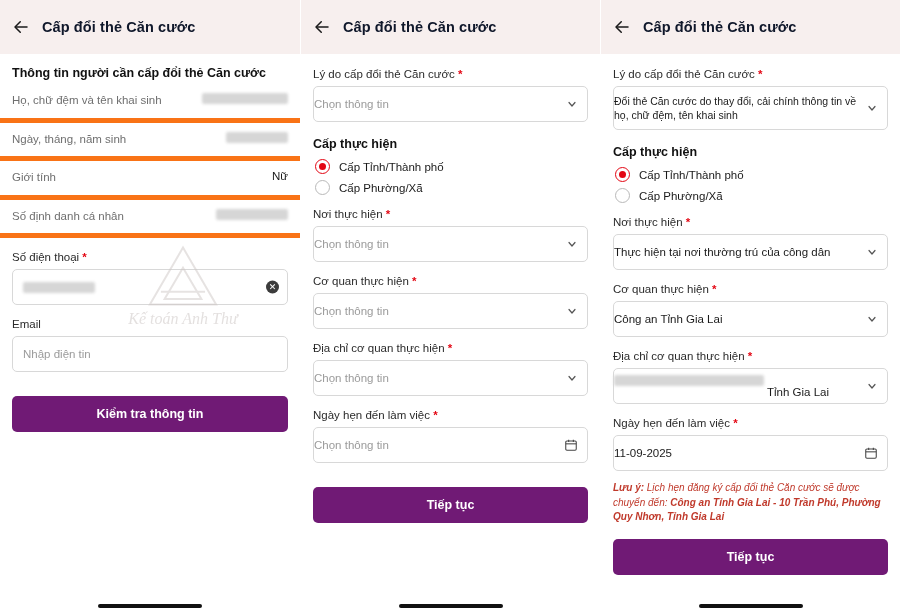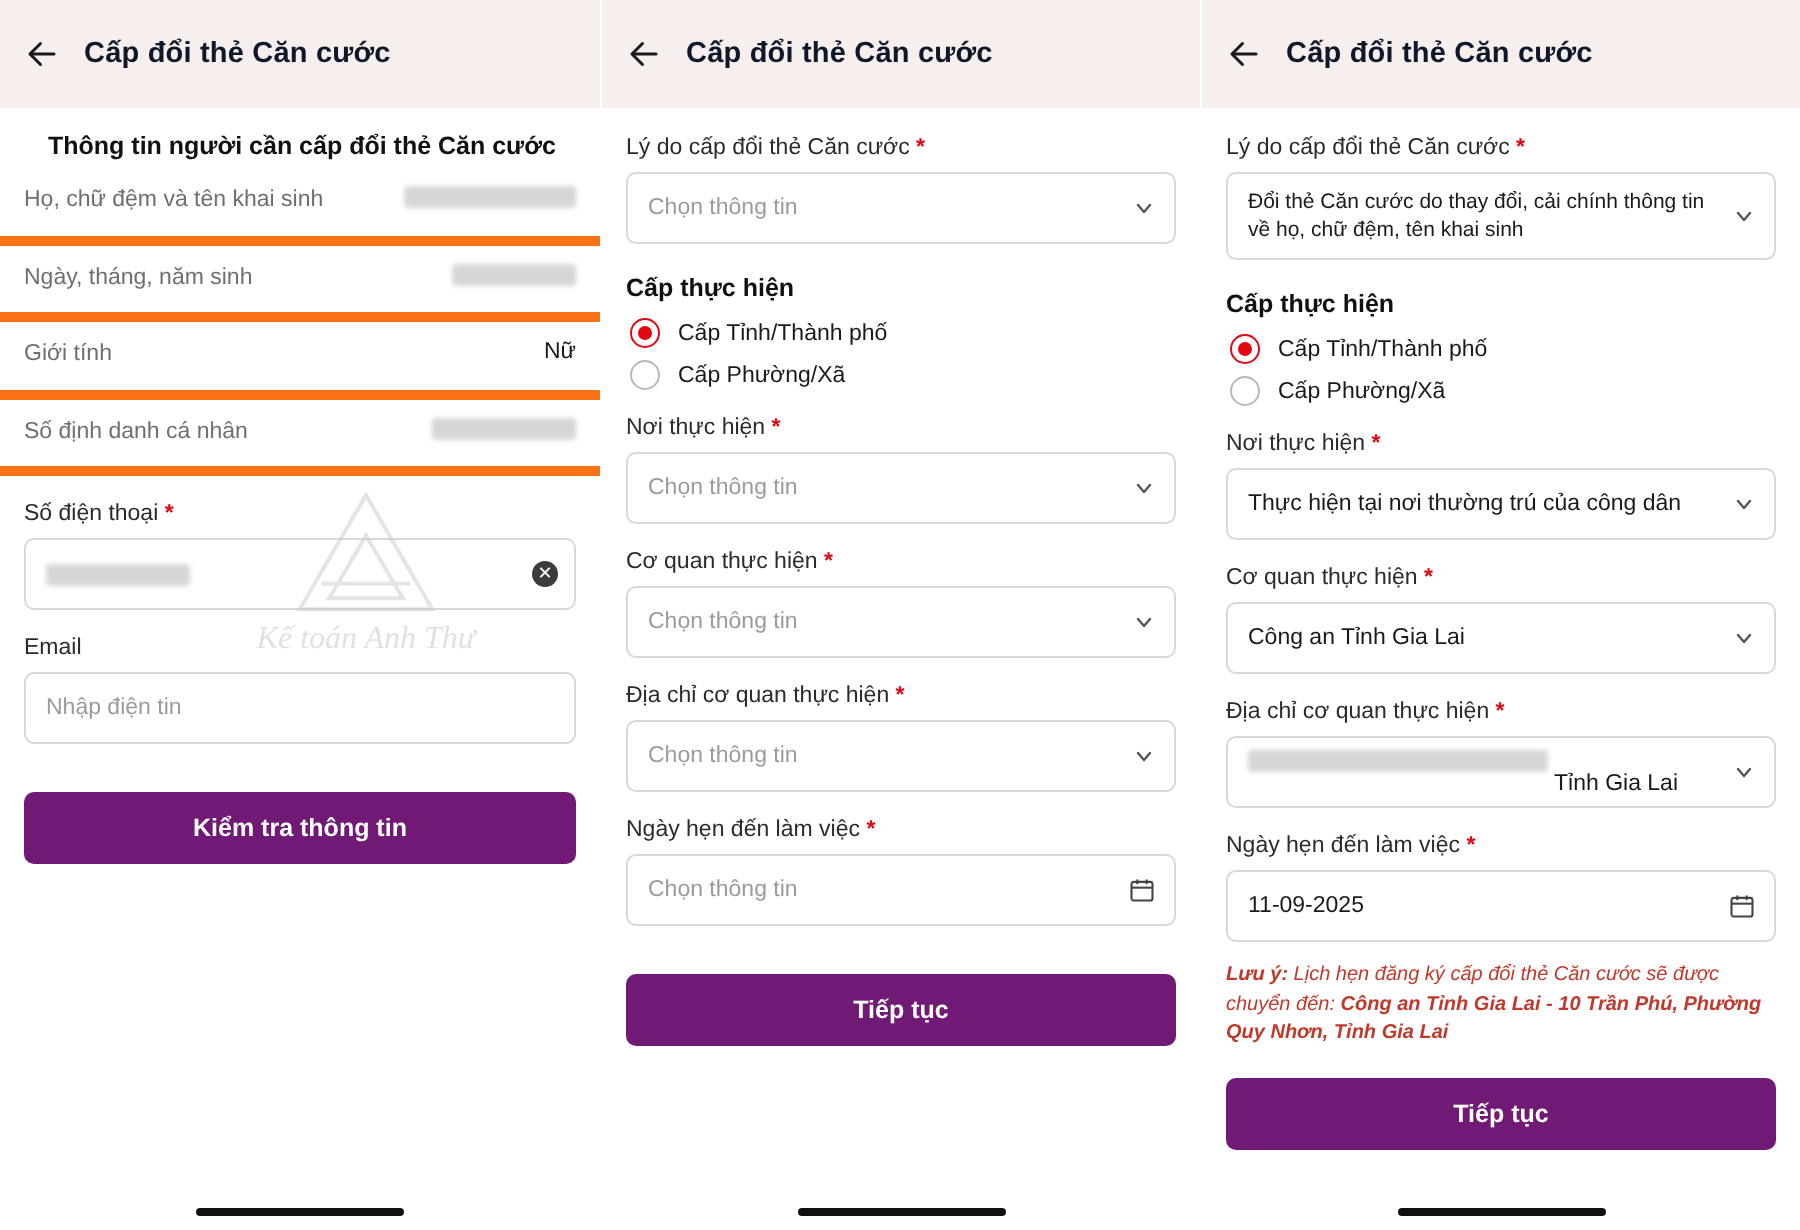--- a/index.html
+++ b/index.html
@@ -49,21 +49,21 @@
     margin: 13px 0 6px 0;
   }
   .lbl .req { color: #e30613; font-weight: bold; }
   .lbl.first { margin-top: 4px; }
   .sel {
     height: 36px;
     border: 1px solid #d8d8d8;
     border-radius: 5px;
     background: #ffffff;
     display: flex; align-items: center;
-    padding: 0 10px;
+    padding: 0 0;
     font-size: 11.5px;
     color: #9b9b9b;
     position: relative;
     cursor: pointer;
   }
   .sel.filled { color: #1a1a1a; }
   .sel.tall { height: 44px; align-items: center; line-height: 1.35; }
   .sel .txt { flex: 1; padding-right: 16px; }
   .chev {
     position: absolute; right: 9px; top: 50%;
@@ -121,21 +121,21 @@
     cursor: pointer;
     border: none;
     width: 100%;
   }
 
   
   .p1-title {
     font-size: 12.5px;
     font-weight: bold;
     color: #111;
-    padding: 12px 12px 4px 24px;
+    padding: 12px 12px 4px 12px;
   }
   .info-row {
     display: flex;
     align-items: flex-start;
     justify-content: space-between;
     padding: 9px 12px;
     border-bottom: 5px solid #f97316;
     gap: 10px;
   }
   .info-k {

